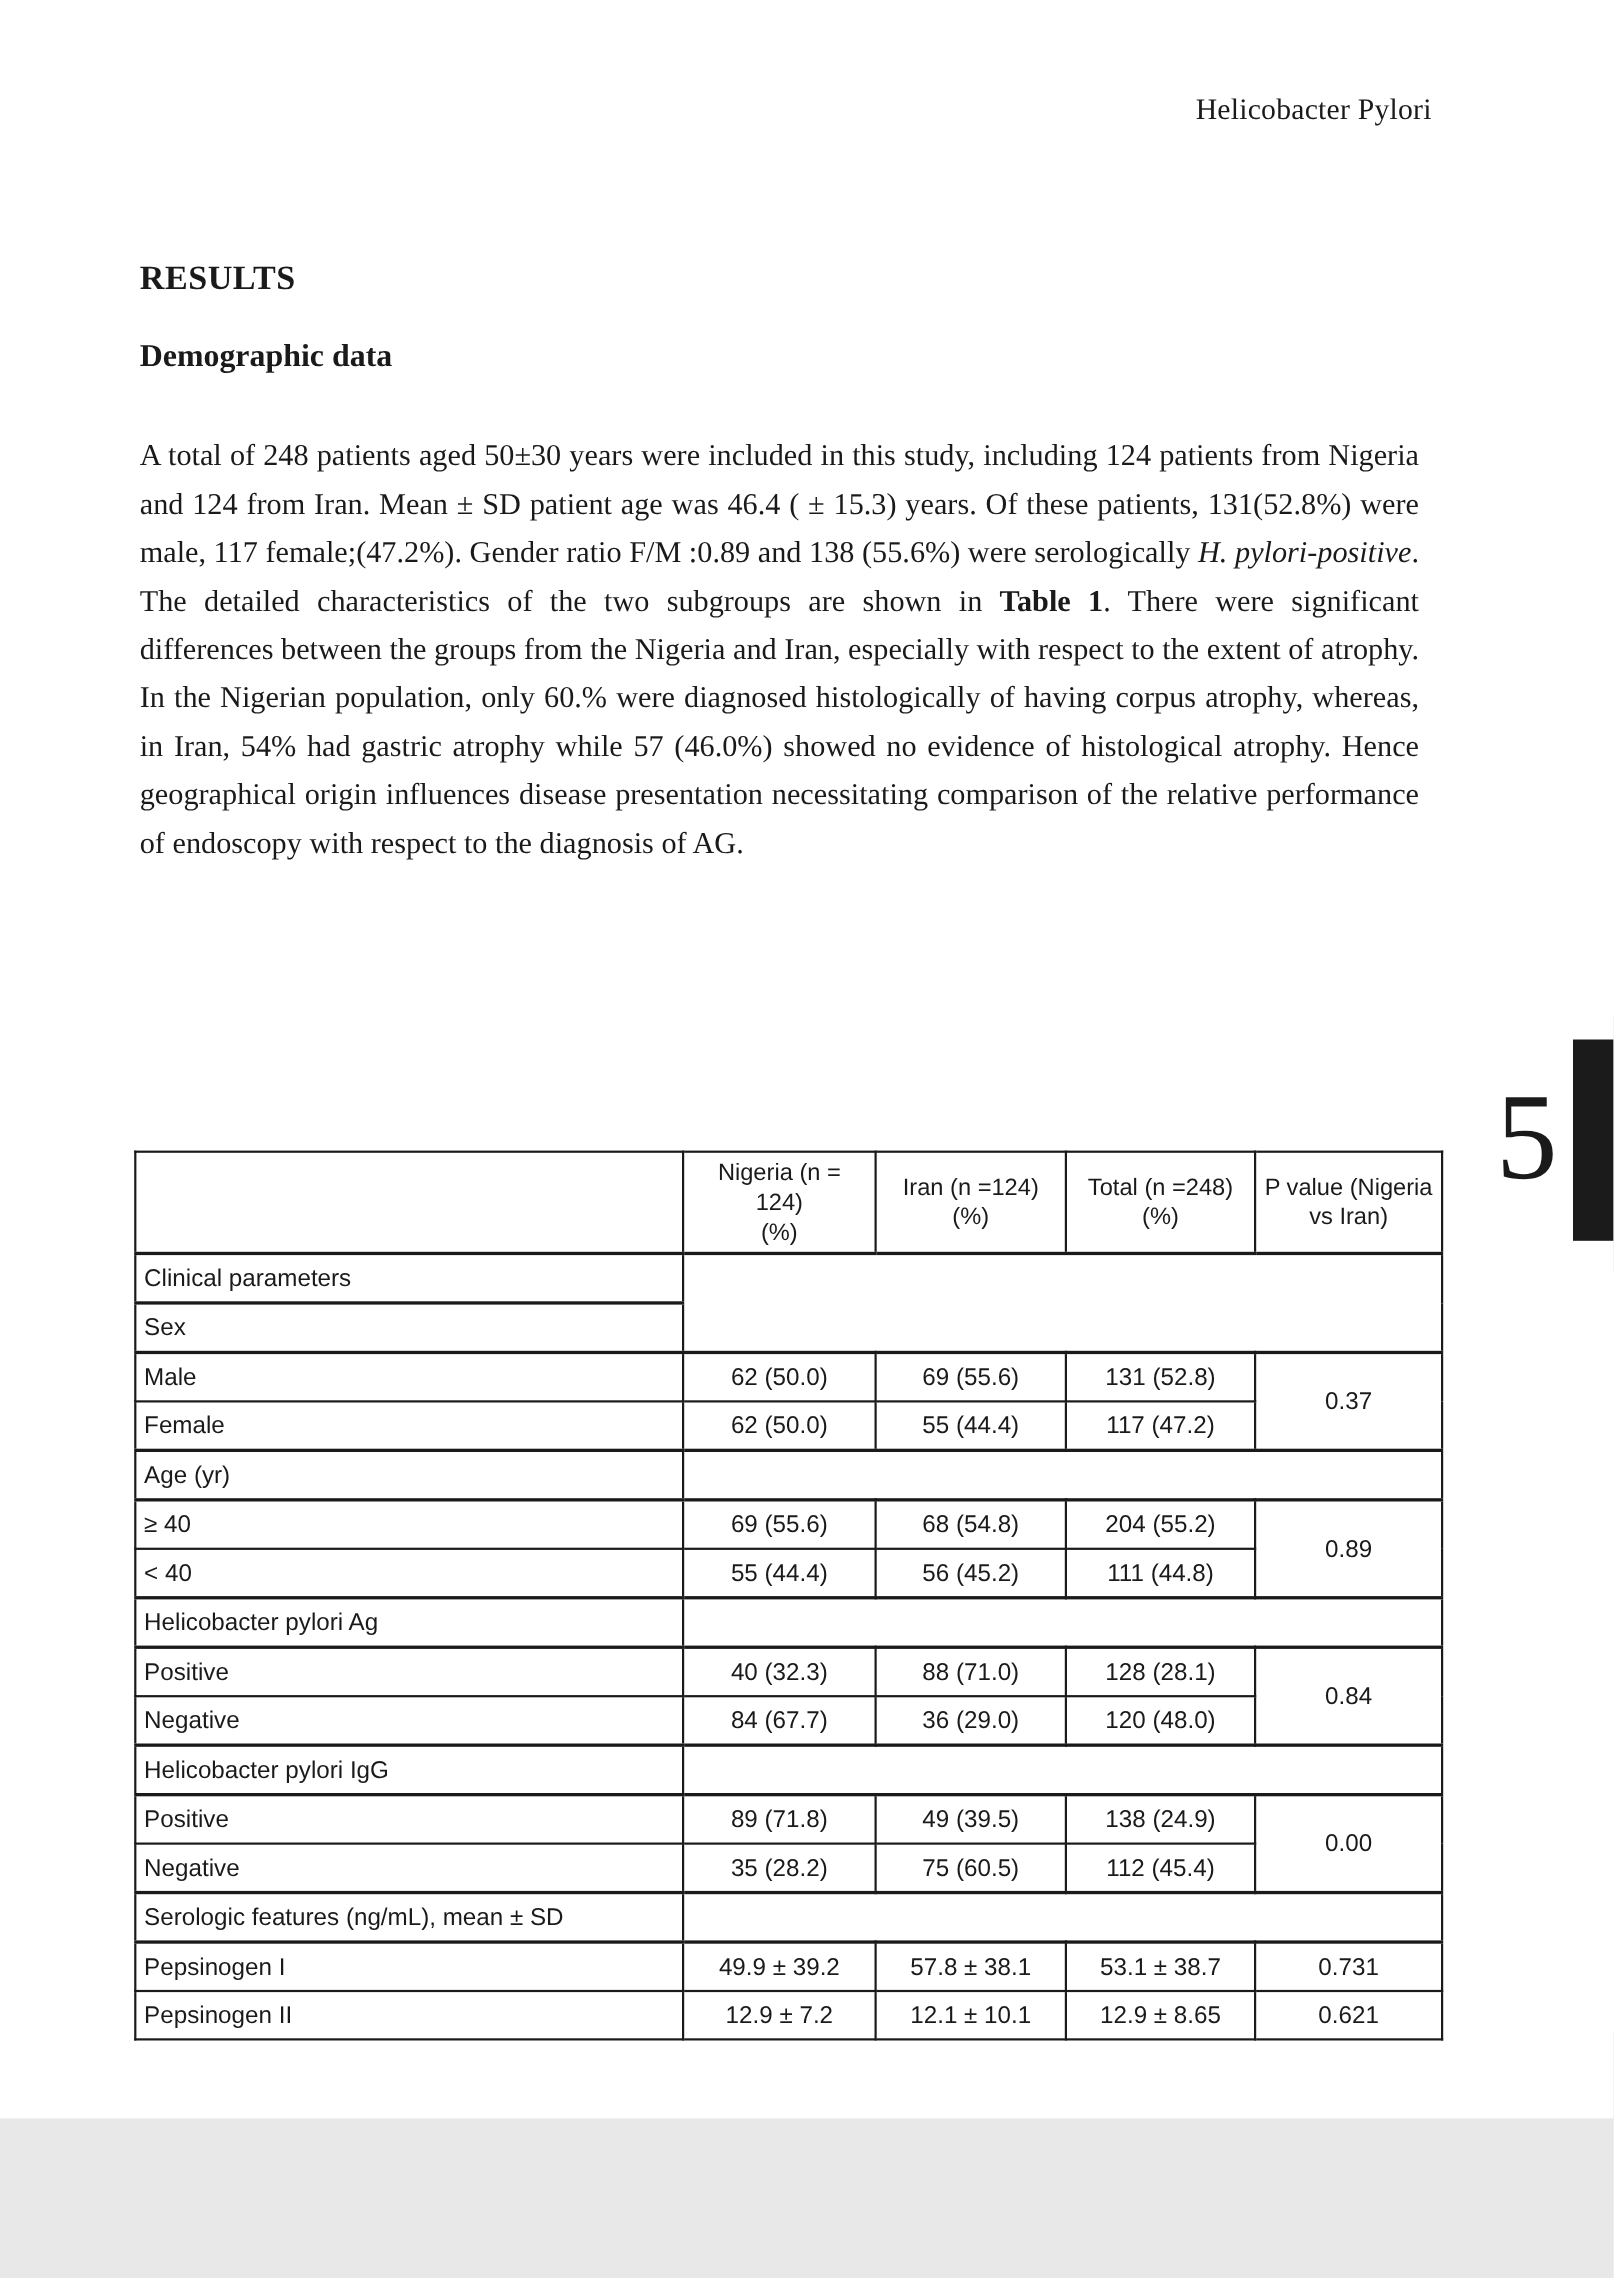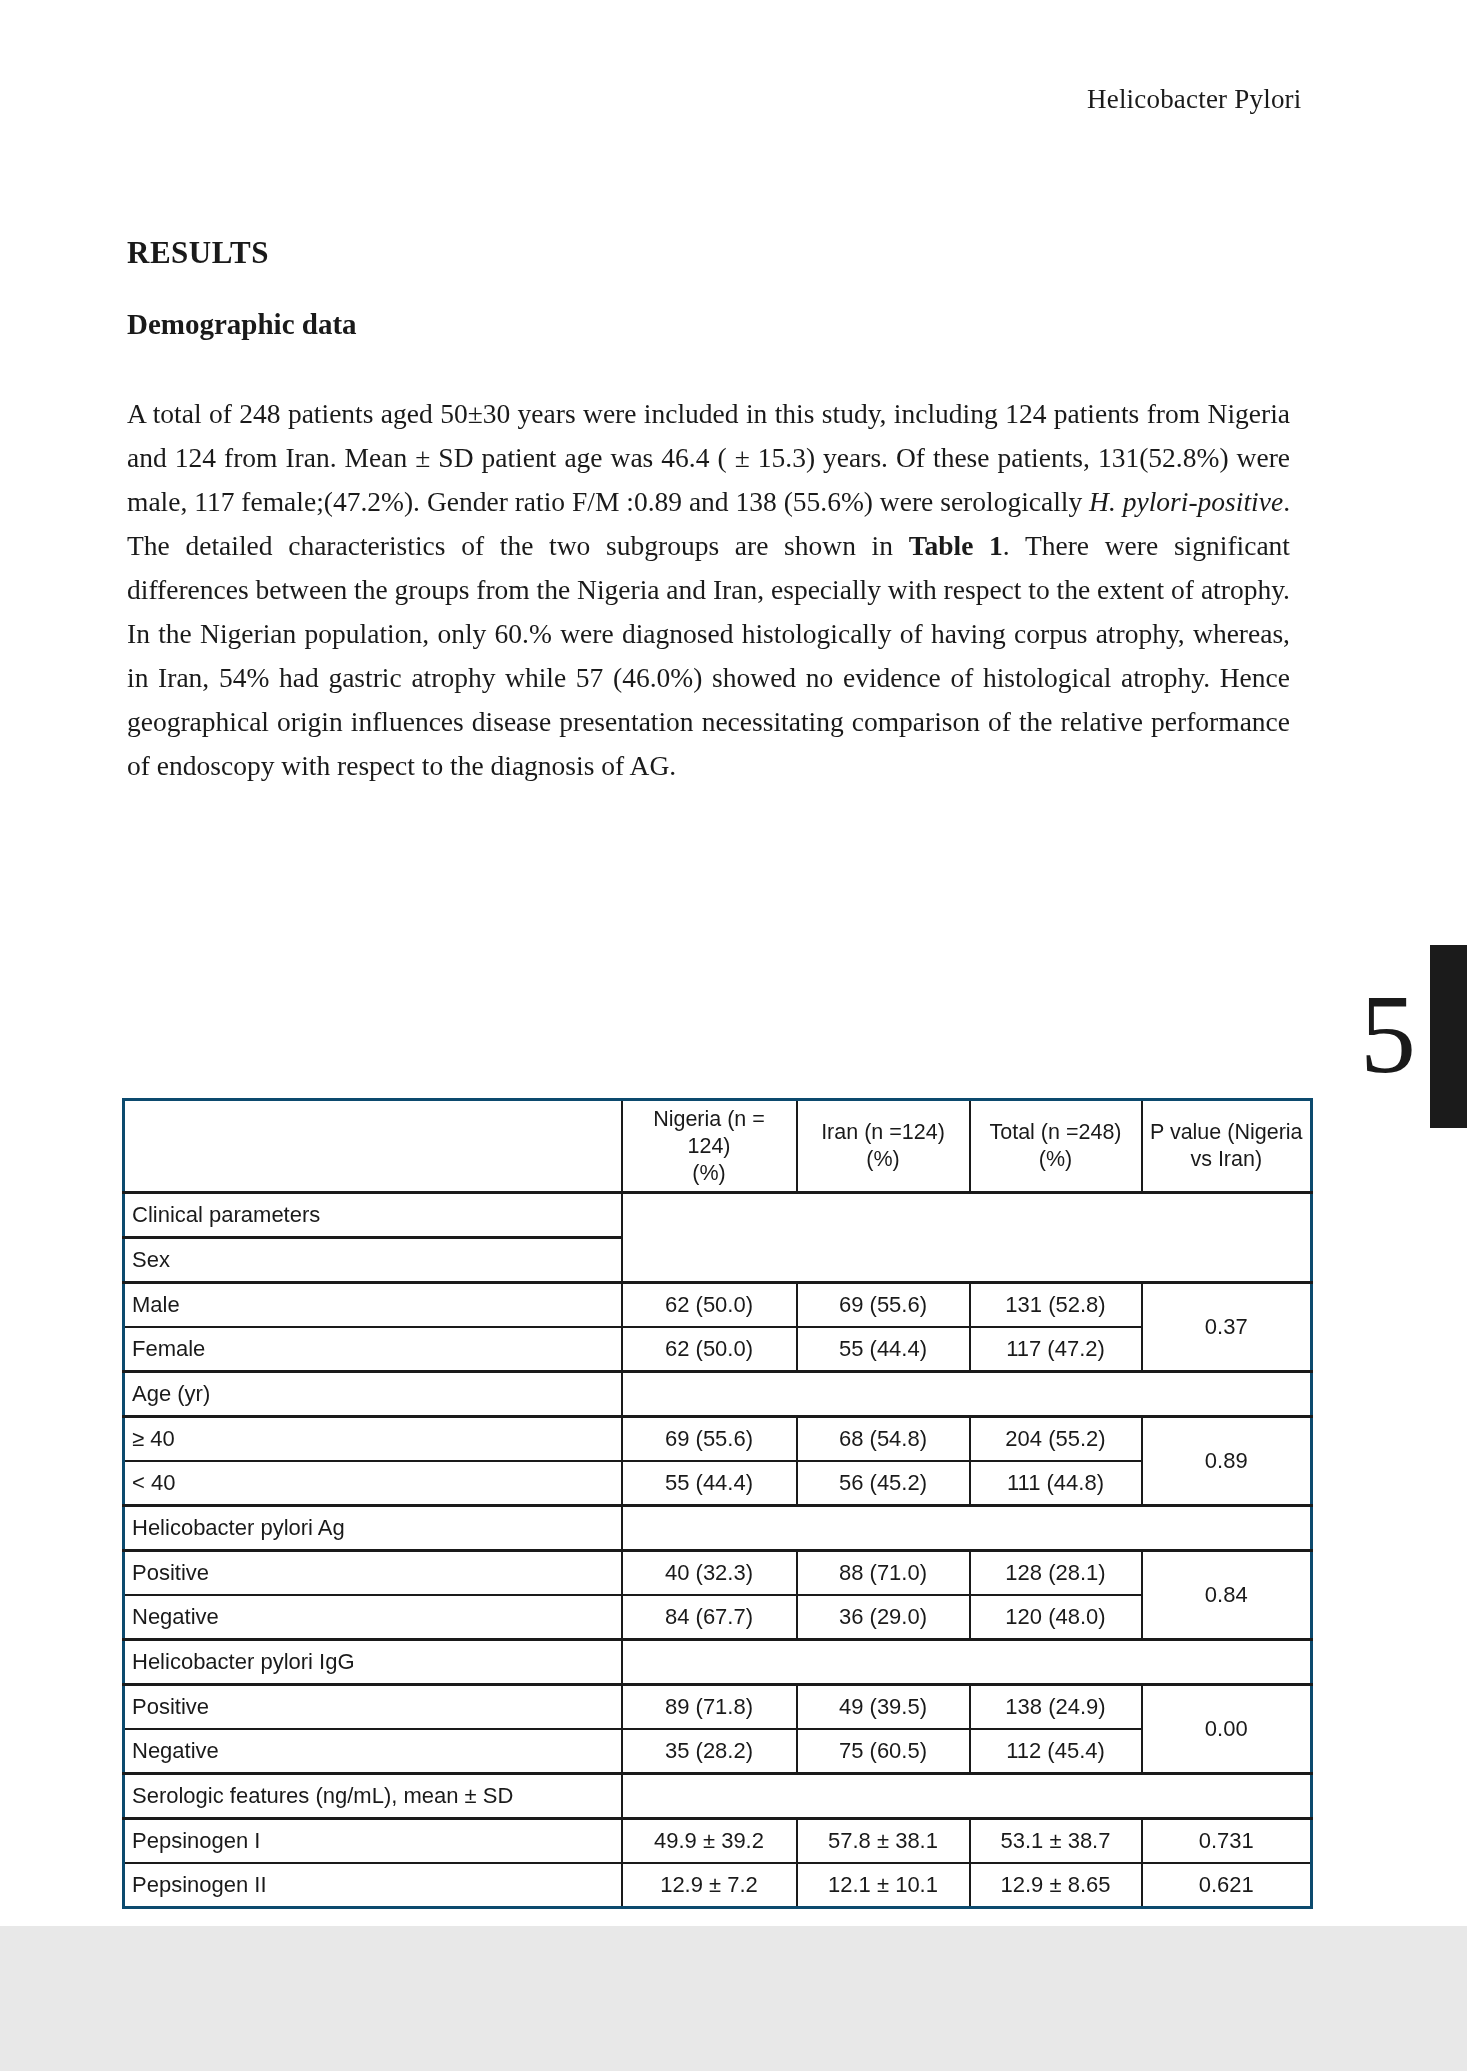--- a/index.html
+++ b/index.html
@@ -32,26 +32,26 @@
     position:absolute;left:127px;top:936px;width:1163px;
     font-size:28px;line-height:49px;font-weight:bold;
     text-align:justify;
   }
   .rt-normal{font-style:normal;}
   .rt-italic{font-style:italic;}
   .rt-bold{font-weight:bold;}
   .rt-bold-italic{font-weight:bold;font-style:italic;}
 
   .data-table{
-    position:absolute;left:122px;top:1098px;
+    position:absolute;left:122px;top:1046px;
     border-collapse:collapse;table-layout:fixed;
     width:1188px;
     font-family:"Liberation Sans","DejaVu Sans",sans-serif;
     font-size:22px;color:#1a1a1a;
-    border:3px solid #0c4a6e;
+    border:1px solid #0c4a6e;
   }
   .data-table th,.data-table td{
     border:2px solid #1a1a1a;
     padding:0 7px;
     height:42px;
     vertical-align:middle;
     overflow:hidden;
   }
   .data-table thead th{
     height:90px;

